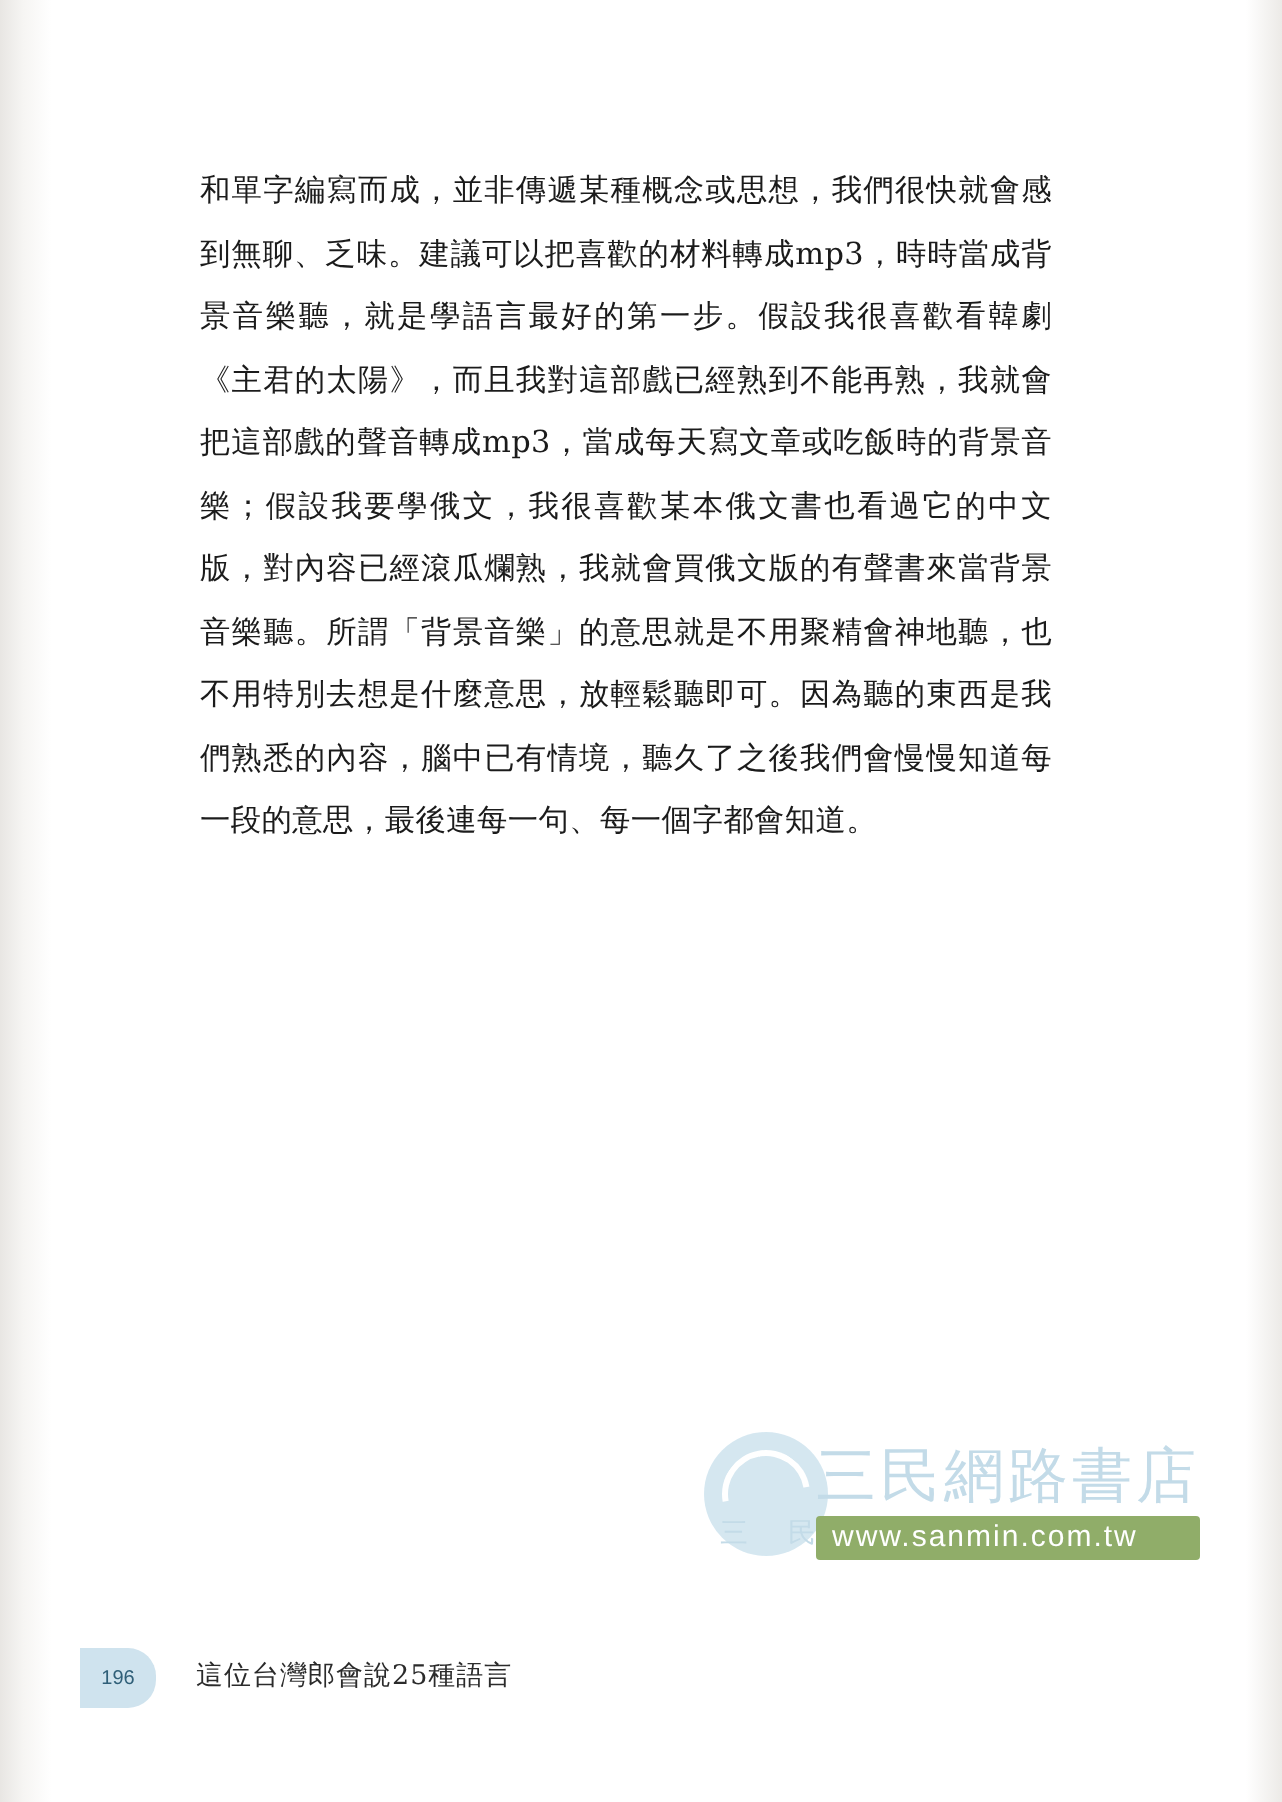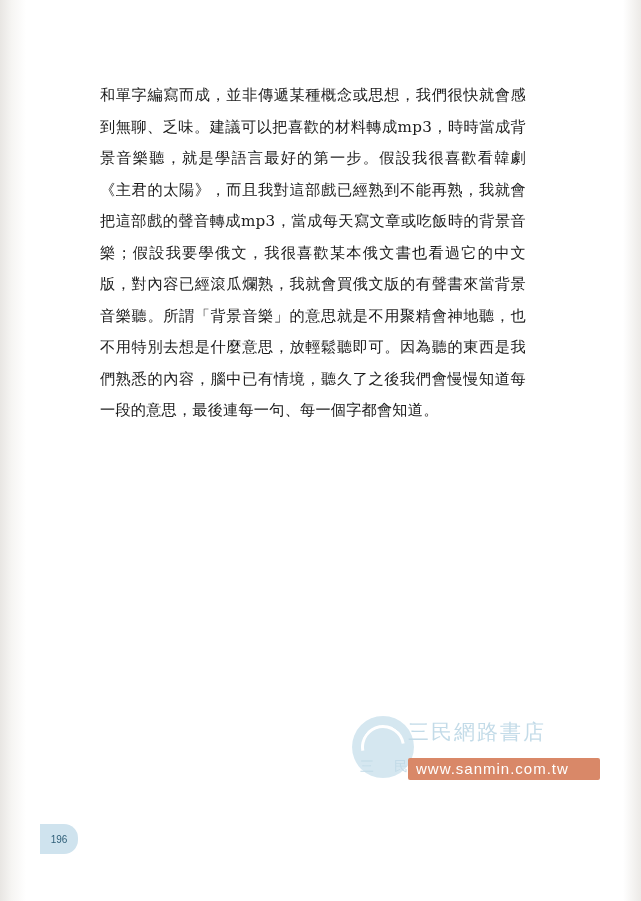--- a/index.html
+++ b/index.html
@@ -94,33 +94,33 @@
     border: 3px solid #ffffff;
     border-bottom-color: transparent;
     border-right-color: transparent;
     transform: rotate(35deg);
     box-sizing: border-box;
   }
   #wm-title {
     position: absolute;
     left: 56px;
     top: 4px;
-    font-size: 21px;
+    font-size: 30px;
     letter-spacing: 2px;
     color: #9fc6da;
     font-family: Liberation Serif, serif;
     white-space: nowrap;
   }
   #wm-sub {
     position: absolute;
     left: 56px;
     top: 44px;
     width: 192px;
     height: 22px;
-    background: #c2410c;
+    background: #4d7c0f;
     border-radius: 2px;
   }
   #wm-sub-text {
     position: absolute;
     left: 8px;
     top: 2px;
     font-size: 15px;
     color: #ffffff;
     letter-spacing: 1px;
     font-family: "Liberation Sans", sans-serif;
@@ -185,15 +185,16 @@
     </div>
     <div id="wm-side">三　民</div>
     <div id="wm-title">三民網路書店</div>
     <div id="wm-sub">
       <div id="wm-sub-text">www.sanmin.com.tw</div>
     </div>
   </div>
 
   <div id="footer">
     <div id="page-number-badge">196</div>
+    <div id="footer-title">這位台灣郎會說25種語言</div>
   </div>
 
 </div>
 
 </body></html>

